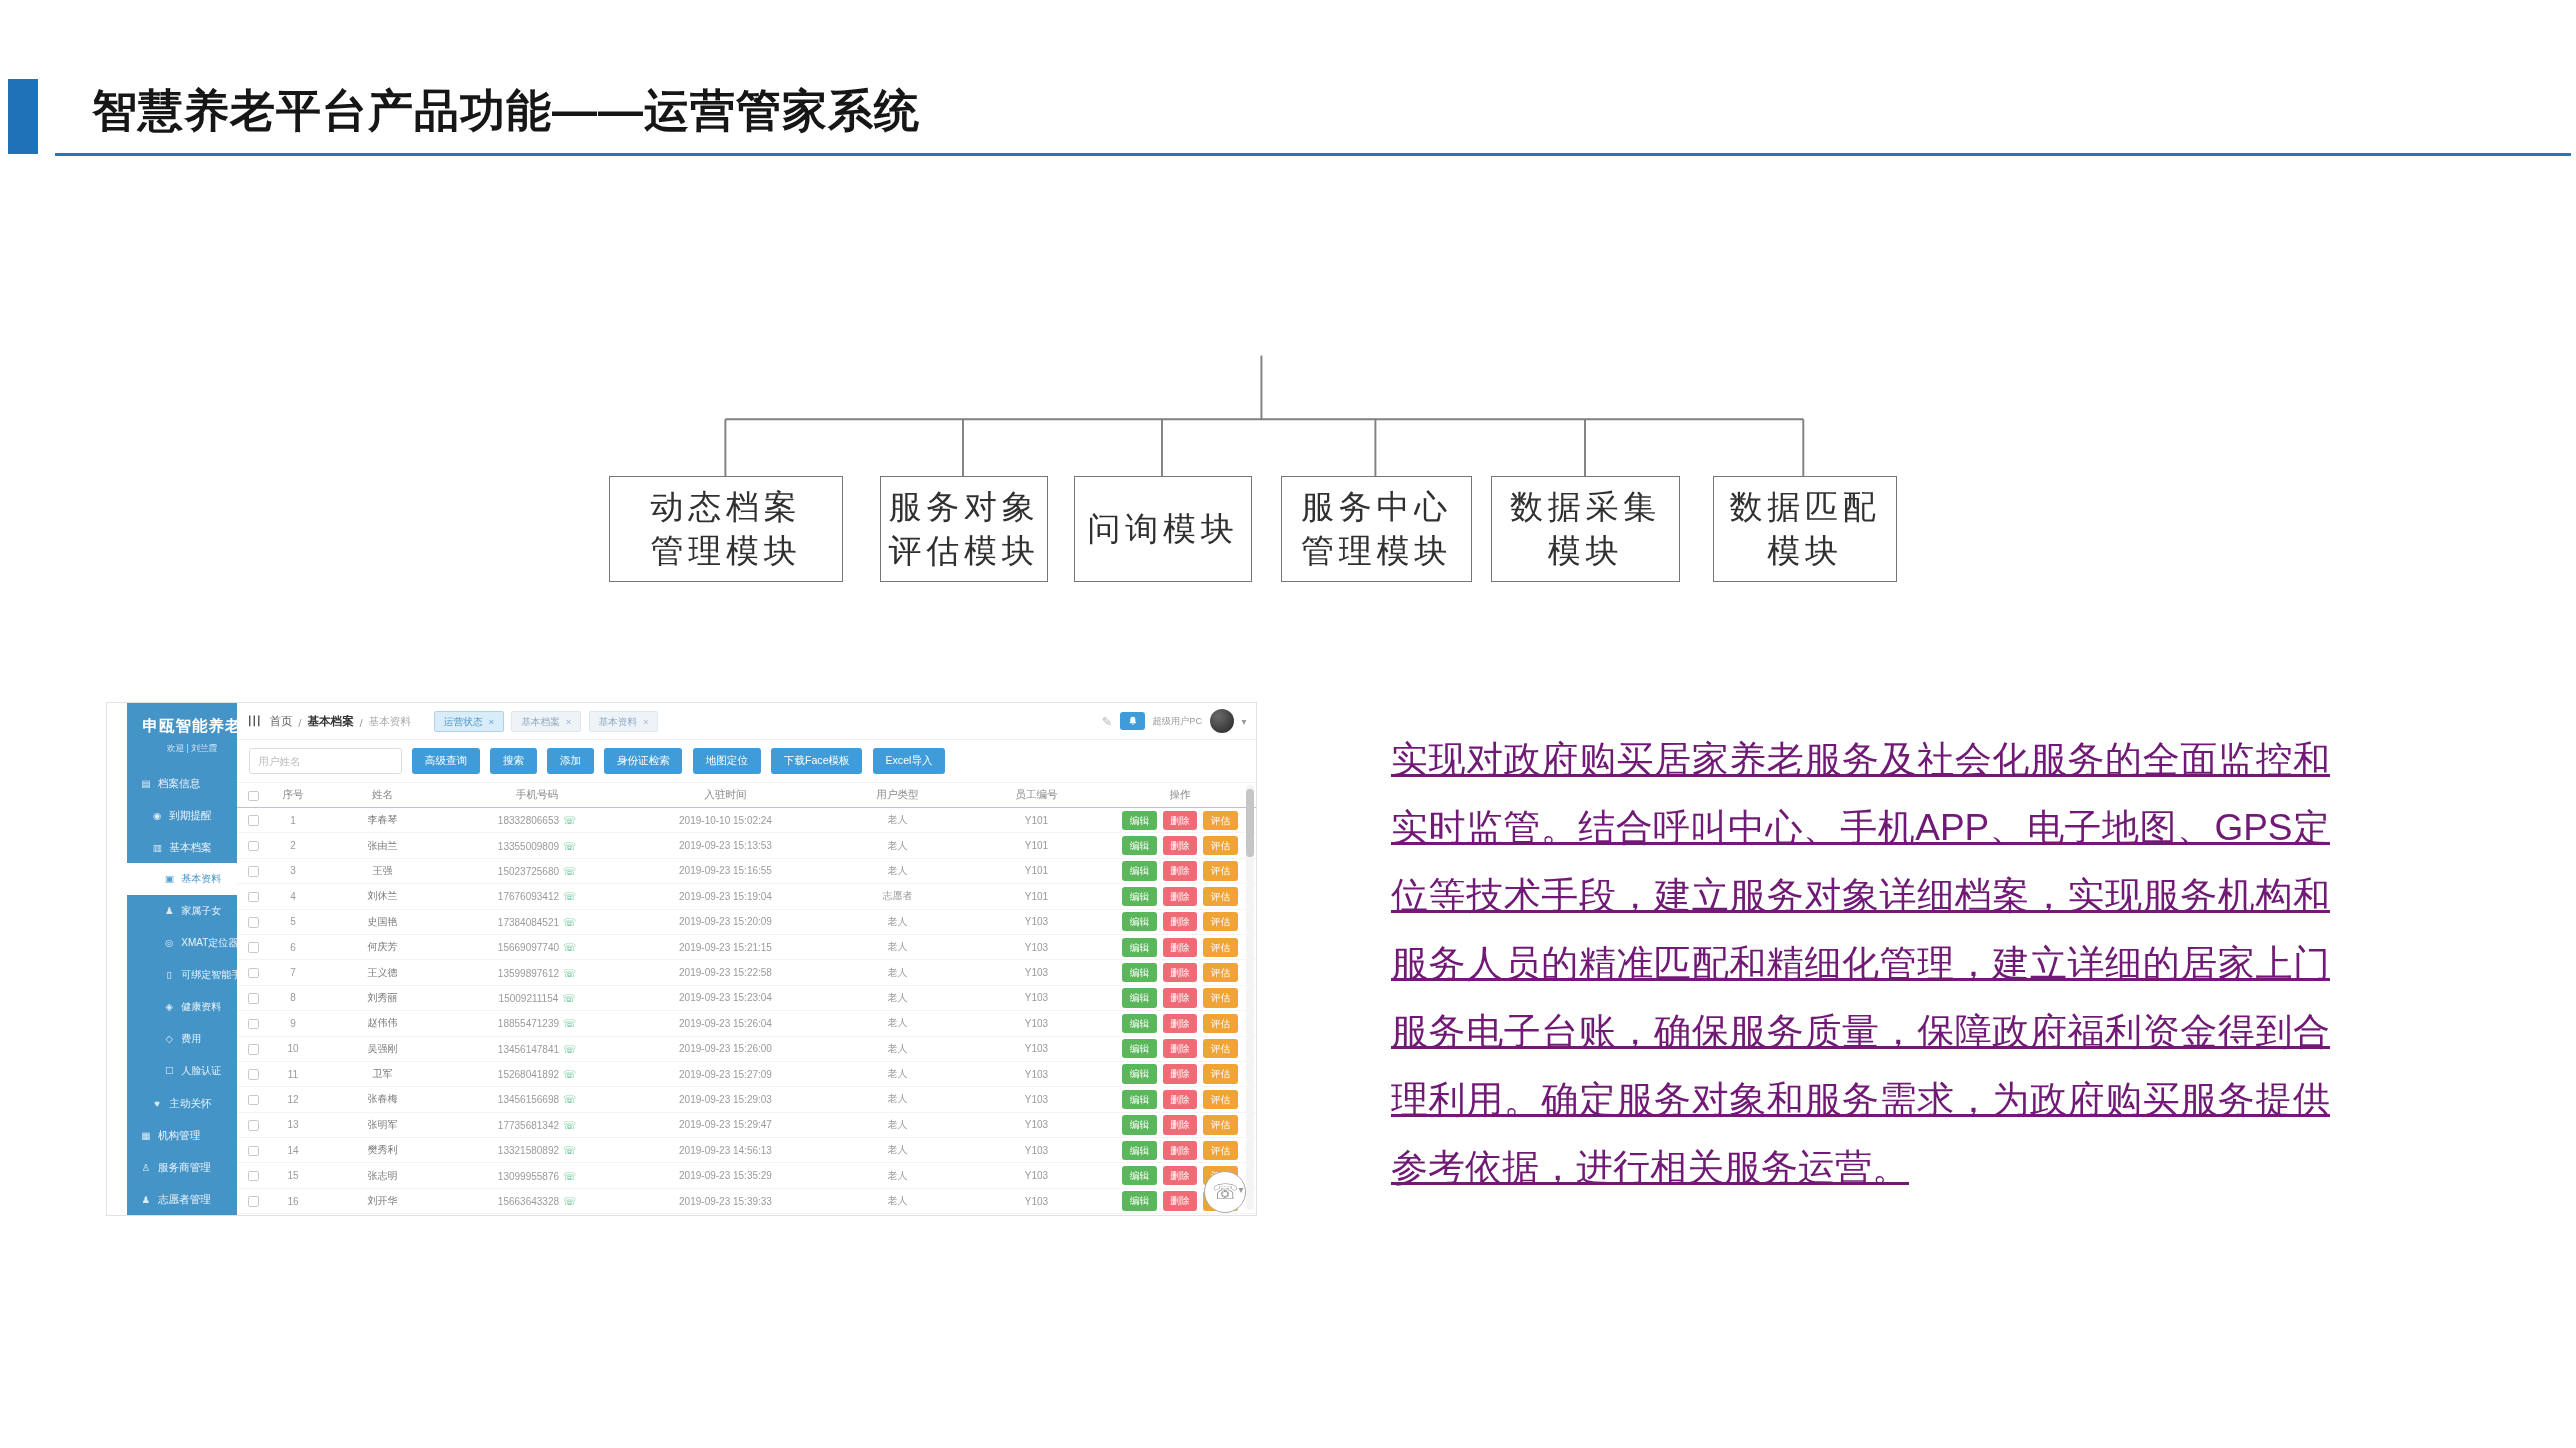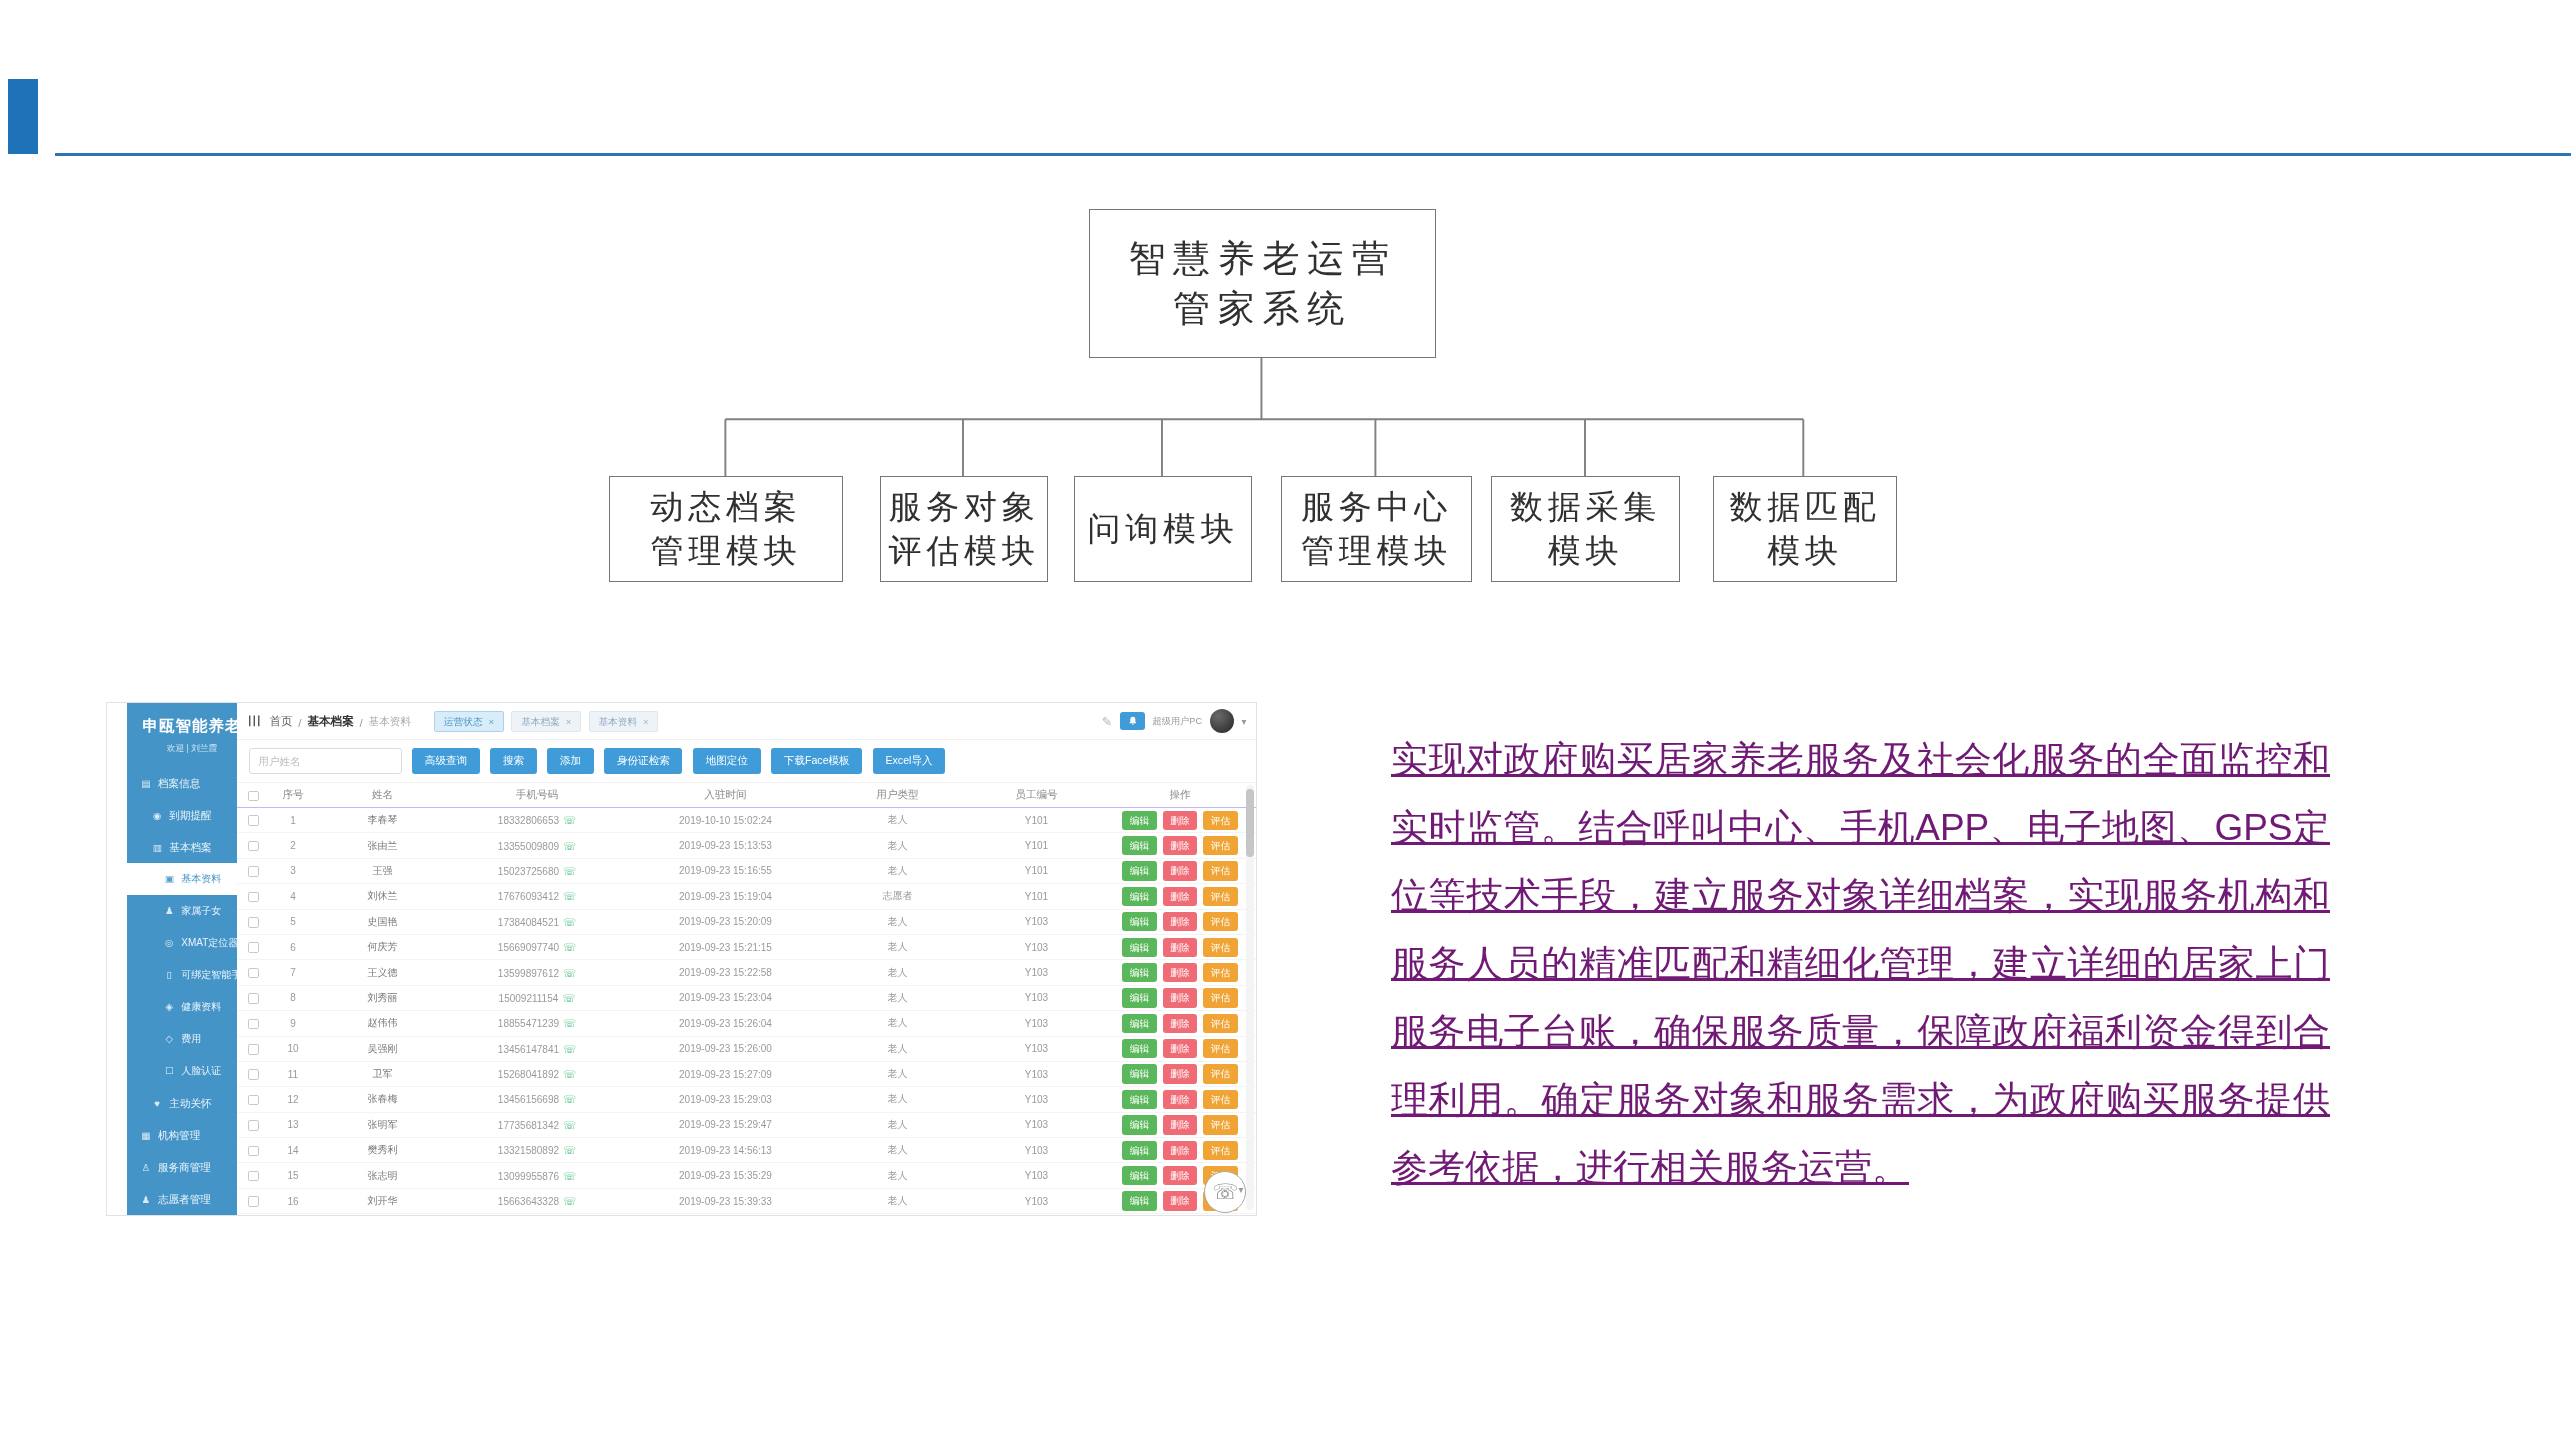--- a/index.html
+++ b/index.html
@@ -95,39 +95,36 @@
   
   .desc{position:absolute;left:1391px;top:726px;width:939px;font-size:37px;line-height:68px;
         color:#701a75;text-align:justify;text-decoration:underline;}
 </style>
 </head>
 <body>
 
 <div class="slide">
 
   <div class="accent-square"></div>
+  <div class="slide-title">智慧养老平台产品功能——运营管家系统</div>
   <div class="title-rule"></div>
 
   <svg class="connector-svg" width="2576" height="599" viewBox="0 0 2667 620">
     <g stroke="#808080" stroke-width="2" fill="none">
       <path d="M1306 368 V434"></path>
       <path d="M751 434 H1867"></path>
       <path d="M751 434 V493"></path>
       <path d="M997 434 V493"></path>
       <path d="M1203 434 V493"></path>
       <path d="M1424 434 V493"></path>
       <path d="M1641 434 V493"></path>
       <path d="M1867 434 V493"></path>
     </g>
   </svg>
 
-  <div class="org-box org-root">
-    <span class="l">智慧养老运营</span>
-    <span class="l">管家系统</span>
-  </div>
   <div class="org-children">
 
       <div class="org-box c-box">
         <span class="l">动态档案</span>
         <span class="l">管理模块</span>
       </div>
 
       <div class="org-box c-box">
         <span class="l">服务对象</span>
         <span class="l">评估模块</span>

